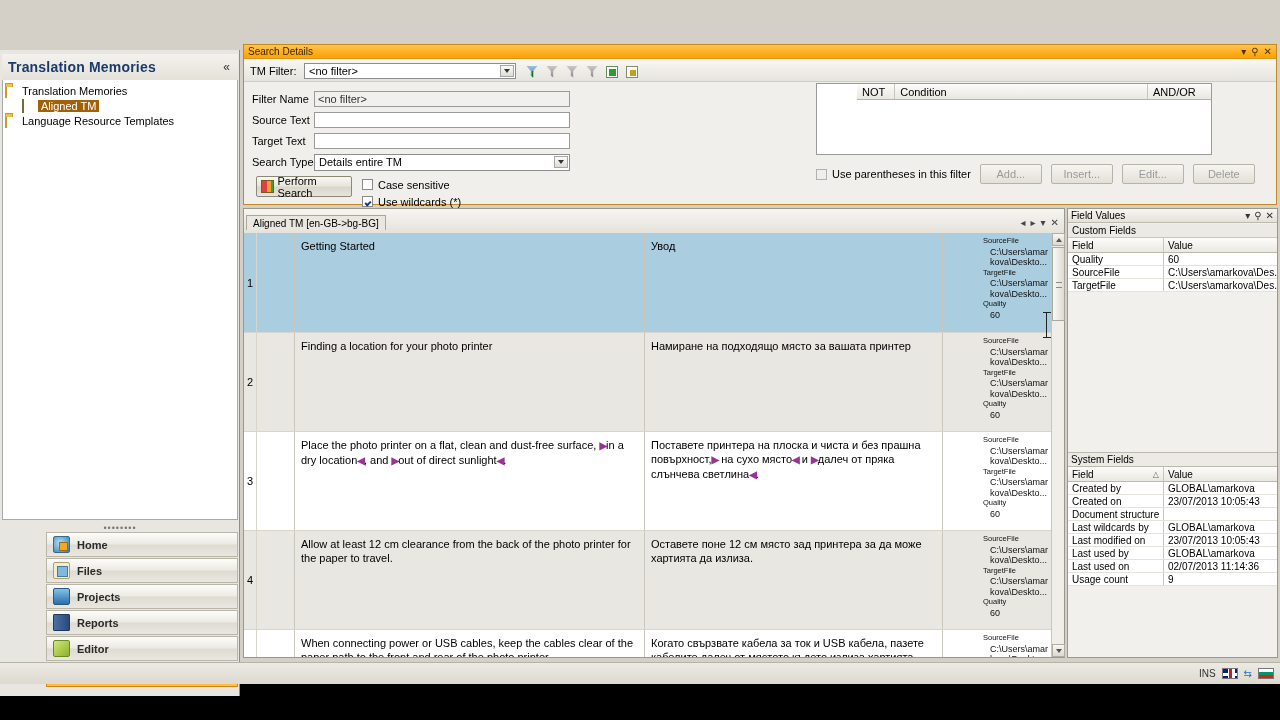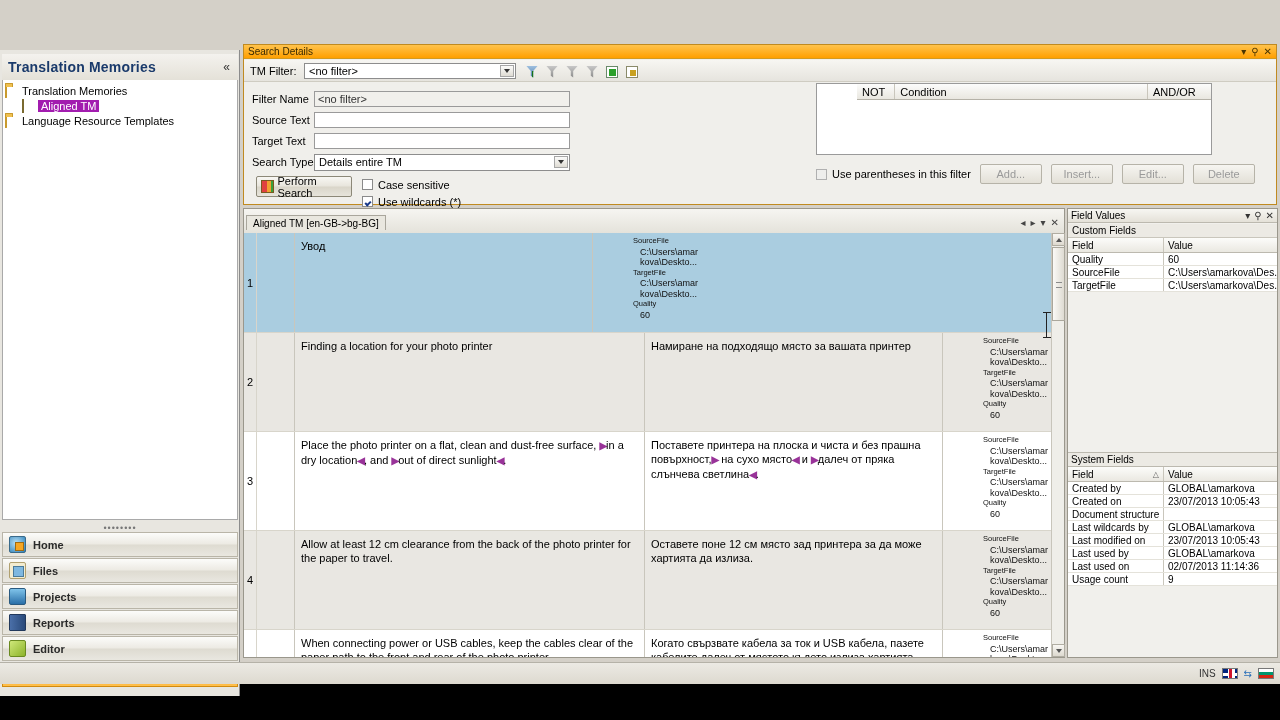--- a/index.html
+++ b/index.html
@@ -56,31 +56,31 @@
   }
   .ico-folder::before {
     content:''; position:absolute; left:0; top:-2px; width:6px; height:3px;
     background:#f0c050; border:1px solid #c89a2e; border-bottom:none; border-radius:1px 1px 0 0;
   }
   .ico-tmdb {
     height: 12px; background: linear-gradient(to right,#3aa03a 0 4px,#f0a030 4px 9px,#d07820 9px 12px);
     border: 1px solid #7a6a30; margin-left:1px; width:12px;
   }
   .tree-label { font-size: 11px; color: #000; white-space: nowrap; }
-  .tree-label.sel { background: #a21caf; color: #fff; padding: 0 3px; }
+  .tree-label.sel { background: #a16207; color: #fff; padding: 0 3px; }
 
   
   #navpanel { position: absolute; left: 2px; top: 474px; width: 236px; height: 168px; }
   #grip { width: 100%; height: 8px; display:flex; align-items:center; justify-content:center; }
   #grip span { font-size: 9px; letter-spacing: 1px; color: #777; line-height: 4px; }
   .navbtn {
     height: 25px; margin-bottom: 1px;
     background: linear-gradient(to bottom,#fcfcfa 0%,#eceae3 48%,#dedbd1 52%,#e9e7e0 100%);
     border: 1px solid #b9b5a8;
-    display: flex; align-items: center; padding: 0 6px; cursor: default;
+    display: flex; align-items: center; padding: 0 6px; cursor: default; margin-left: 44px;
   }
   .navbtn.active {
     background: linear-gradient(to bottom,#ffd27a 0%,#ffad33 48%,#ff9a11 52%,#ffc14d 100%);
     border: 1px solid #d08a10;
   }
   .navbtn .nlabel { font-size: 11px; font-weight: bold; color: #2a2a2a; margin-left: 7px; }
   .nico { width: 17px; height: 17px; position: relative; flex: 0 0 17px; }
   .nico-home { background: radial-gradient(circle at 40% 40%, #b9e0f5, #2a7fb8); border:1px solid #3a6a8a; border-radius:2px;}
   .nico-home::after{content:'';position:absolute;right:1px;bottom:1px;width:7px;height:7px;background:#f5a623;border:1px solid #a06a10;}
   .nico-proj { background: linear-gradient(to bottom,#7fc3ea,#2a6fa8); border:1px solid #2a5a80; border-radius:2px;}
@@ -458,20 +458,21 @@
         <span>✕</span>
       </div>
     </div>
     <div id="grid-head"></div>
 
     <div id="grid-body">
 
       <div class="grow sel" style="height:100px;">
         <div class="gnum">1</div>
         <div class="gmark"></div>
+        <div class="gsrc">Getting Started</div>
         <div class="gtgt">Увод</div>
         <div class="gmeta">
           <div class="mk">SourceFile</div>
           <div class="mv">C:\Users\amar<br>kova\Deskto...</div>
           <div class="mk">TargetFile</div>
           <div class="mv">C:\Users\amar<br>kova\Deskto...</div>
           <div class="mk">Quality</div>
           <div class="mv">60</div>
         </div>
       </div>

